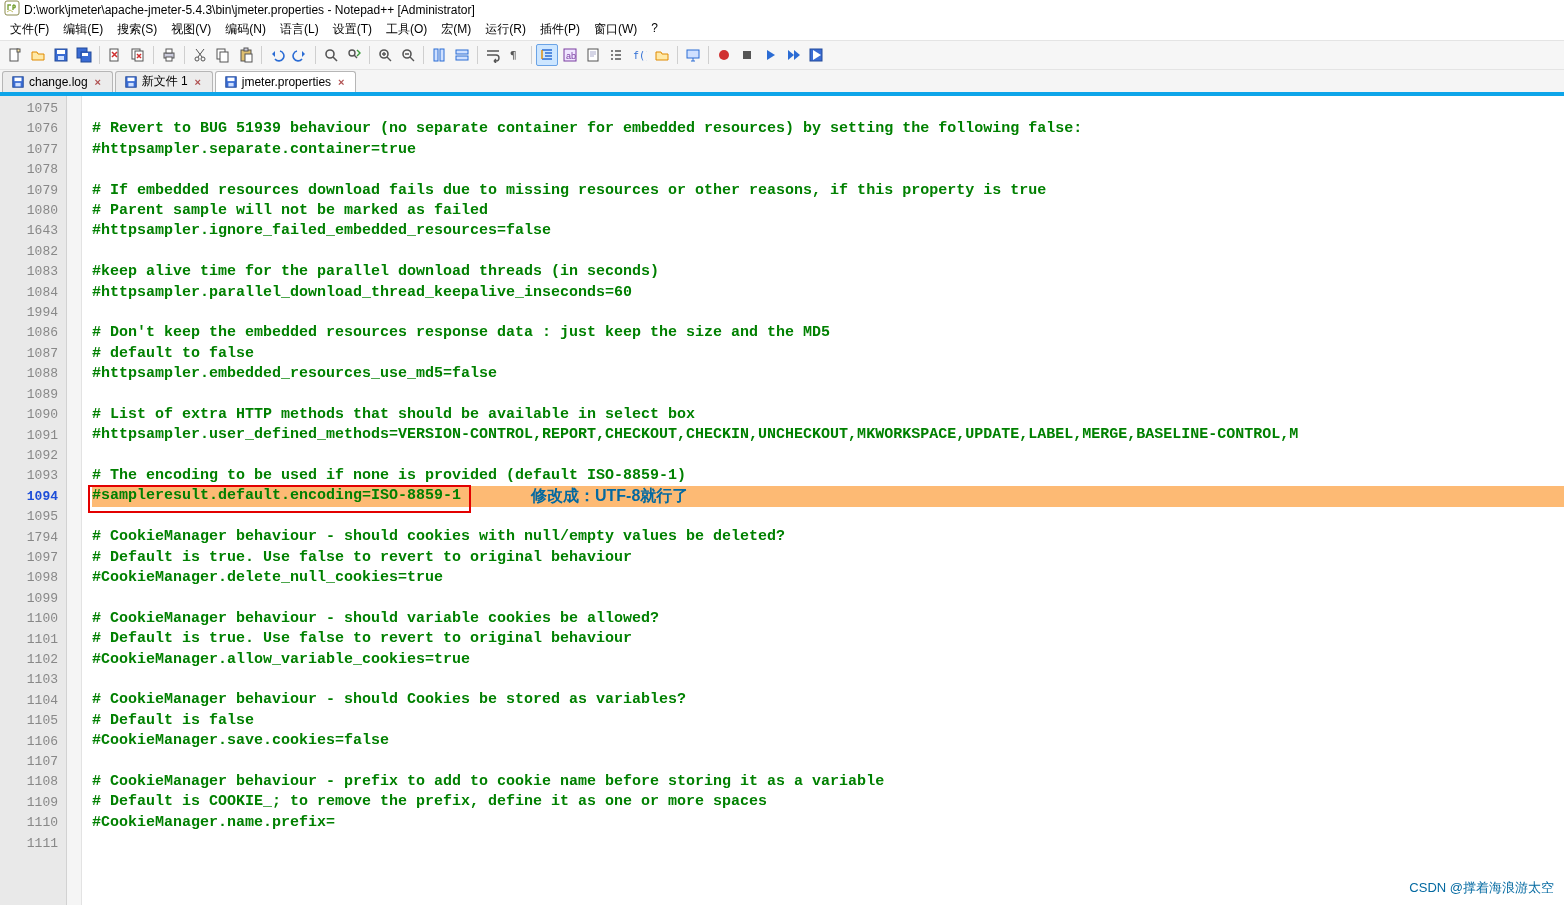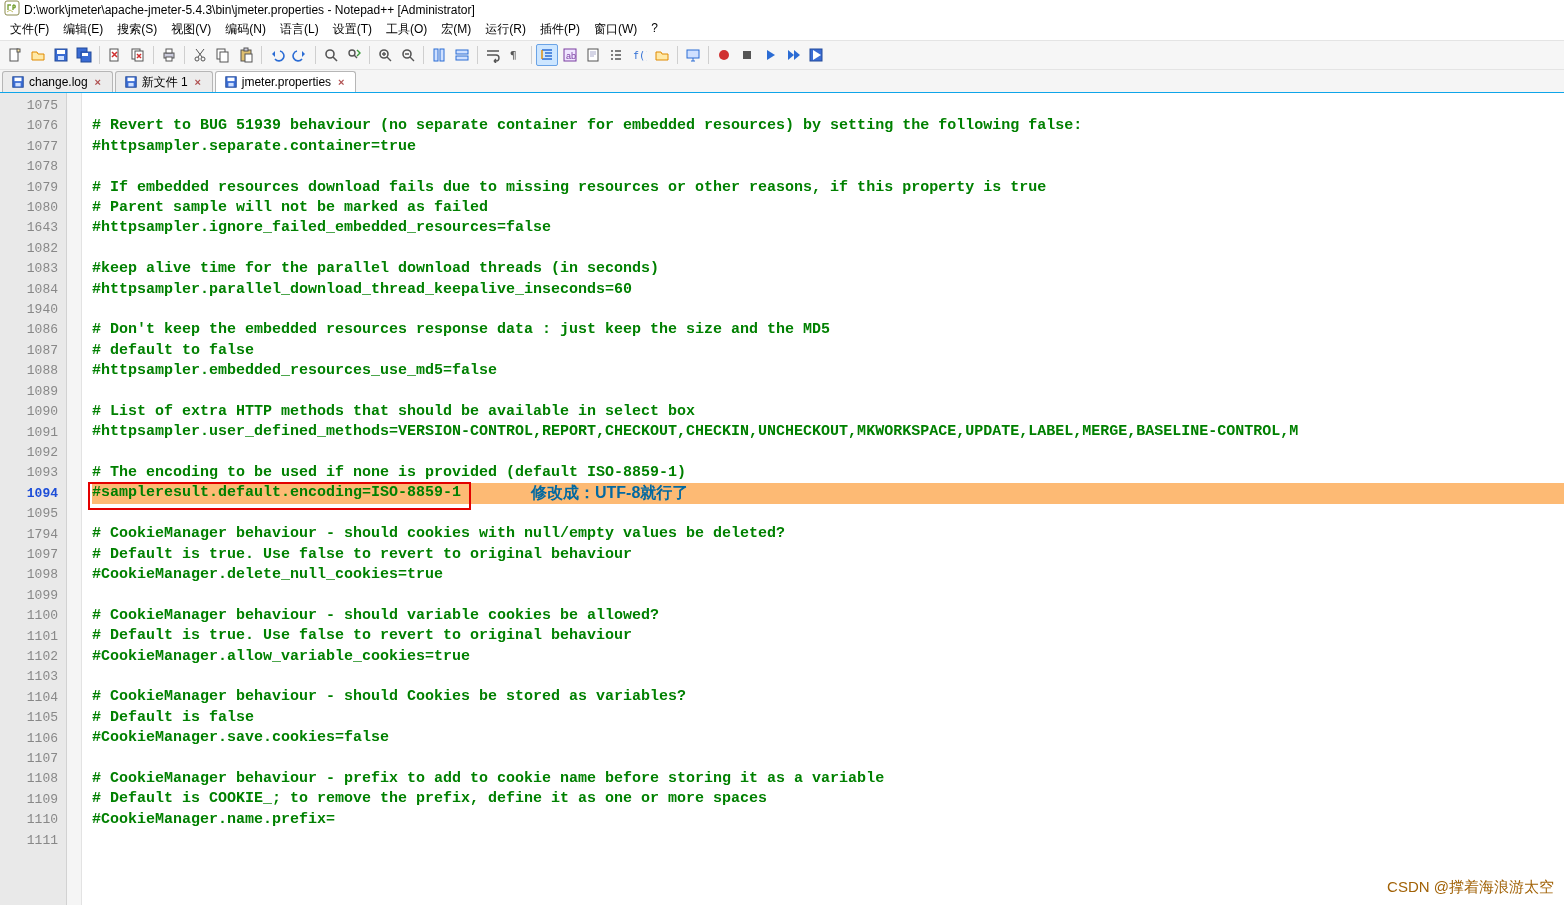--- a/index.html
+++ b/index.html
@@ -5,35 +5,35 @@
   html,body{margin:0;padding:0;font-family:"Microsoft YaHei","Segoe UI",Tahoma,sans-serif;font-size:12px;background:#fff;color:#000;overflow:hidden;}
   .titlebar{height:20px;line-height:20px;padding:0 4px;background:#fff;border-bottom:0;display:flex;align-items:flex-start;gap:4px}
   .titlebar .app-icon{width:16px;height:16px;display:inline-flex;align-items:center;justify-content:center}
   .titlebar-text{white-space:nowrap}
   .menubar{height:20px;display:flex;align-items:flex-start;padding:0 4px;gap:2px;background:#fff}
   .menubar .menu-item{padding:1px 6px;cursor:default}
   .toolbar{height:24px;display:flex;align-items:center;padding:2px 4px;gap:1px;background:#f6f6f6;border-top:1px solid #e4e4e4;border-bottom:1px solid #e4e4e4}
   .tbtn{width:20px;height:20px;display:inline-flex;align-items:center;justify-content:center;border:1px solid transparent;border-radius:2px;cursor:default}
   .tbtn.active{background:#cde6ff;border-color:#6aa3e6}
   .tsep{width:1px;height:18px;background:#cfcfcf;margin:0 3px}
-  .tabbar{height:22px;display:flex;align-items:flex-end;background:#f5f5f5;border-bottom:1px solid #0ea5e9;padding-left:2px}
+  .tabbar{height:22px;display:flex;align-items:center;background:#f5f5f5;border-bottom:4px solid #0ea5e9;padding-left:2px}
   .tab{display:flex;align-items:center;gap:4px;height:20px;padding:0 8px;border:1px solid #b6b6b6;border-bottom:none;border-radius:3px 3px 0 0;background:#ececec;margin-right:2px;font-size:12px;cursor:default}
   .tab.active{background:#fff}
   .tab .file-icon{width:14px;height:14px;display:inline-flex;align-items:center;justify-content:center}
   .tab .close-x{width:12px;height:12px;display:inline-flex;align-items:center;justify-content:center;color:#b05050;font-weight:bold;font-size:11px}
   .editor{display:flex;height:calc(905px - 20px - 20px - 28px - 22px);overflow:hidden;position:relative}
   .gutter{width:58px;background:#e9e9e9;color:#888;text-align:right;padding-right:8px;font-family:Consolas,"Courier New",monospace;font-size:13px;line-height:20.4px;padding-top:3px;user-select:none;border-right:1px solid #d2d2d2}
   .fold-col{width:14px;background:#f5f5f5;border-right:1px solid #e3e3e3}
   .code{flex:1;font-family:Consolas,"Courier New",monospace;font-size:15px;line-height:20.4px;padding:3px 0 0 10px;white-space:pre;color:#008000;position:relative;font-weight:bold}
   .code .line{height:20.4px;display:block;position:relative}
   .hl-line{background:#fdba74}
   .gutter .cur{color:#1d4ed8;font-weight:bold}
   .highlight-box{position:absolute;border:2px solid #e30000;pointer-events:none}
   .annotation{position:absolute;color:#0369a1;font-family:"Microsoft YaHei",sans-serif;font-size:16px;pointer-events:none}
-  .watermark{position:fixed;right:10px;bottom:8px;color:#a16207;font-size:15px;font-family:"Microsoft YaHei",sans-serif;pointer-events:none}
+  .watermark{position:fixed;right:10px;bottom:8px;color:#0369a1;font-size:13px;font-family:"Microsoft YaHei",sans-serif;pointer-events:none}
   svg{display:block}
 </style>
 </head>
 <body>
 
 <div class="titlebar">
   <span class="app-icon">
     <svg width="16" height="16" viewBox="0 0 16 16">
         <rect x="1" y="1" width="14" height="14" rx="2" fill="#fff" stroke="#8a8a4d"></rect>
         <path d="M4 10 L4 5 L7 5" stroke="#7aa33a" stroke-width="1.4" fill="none"></path>
@@ -305,21 +305,21 @@
       <div>1075</div>
       <div>1076</div>
       <div>1077</div>
       <div>1078</div>
       <div>1079</div>
       <div>1080</div>
       <div>1643</div>
       <div>1082</div>
       <div>1083</div>
       <div>1084</div>
-      <div>1940</div>
+      <div>1994</div>
       <div>1086</div>
       <div>1087</div>
       <div>1088</div>
       <div>1089</div>
       <div>1090</div>
       <div>1091</div>
       <div>1092</div>
       <div>1093</div>
       <div class="cur">1094</div>
       <div>1095</div>

